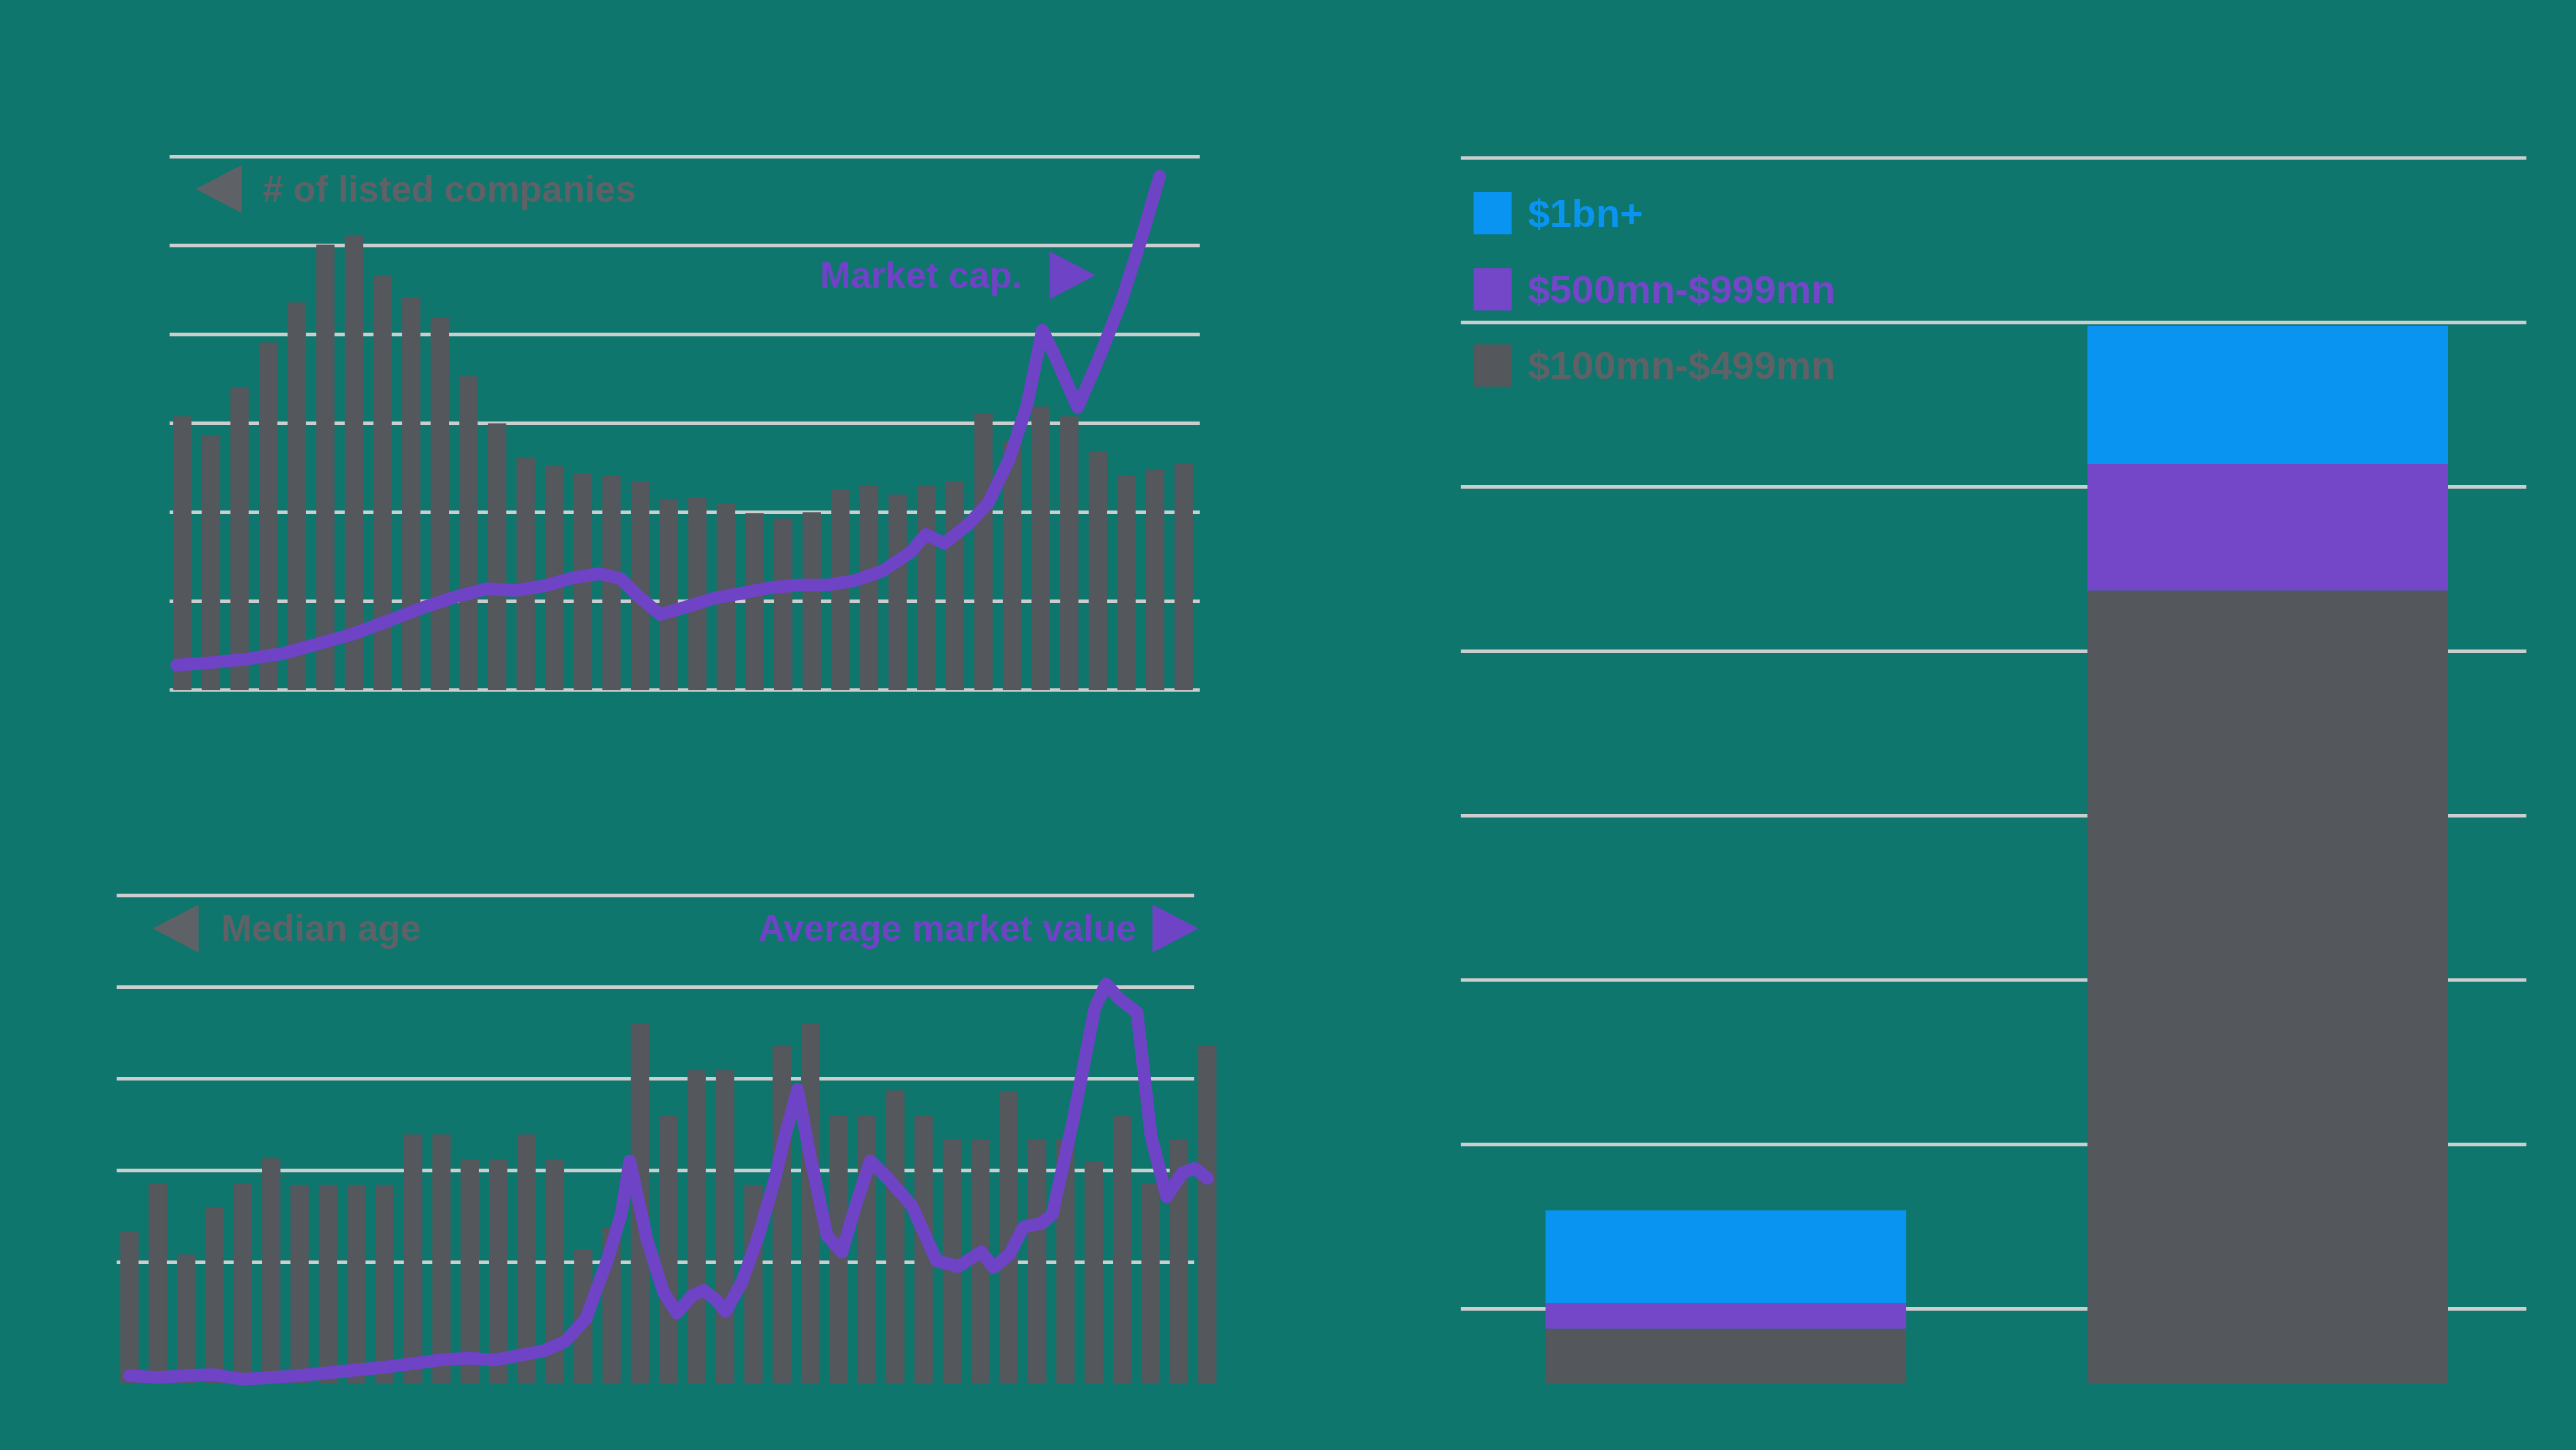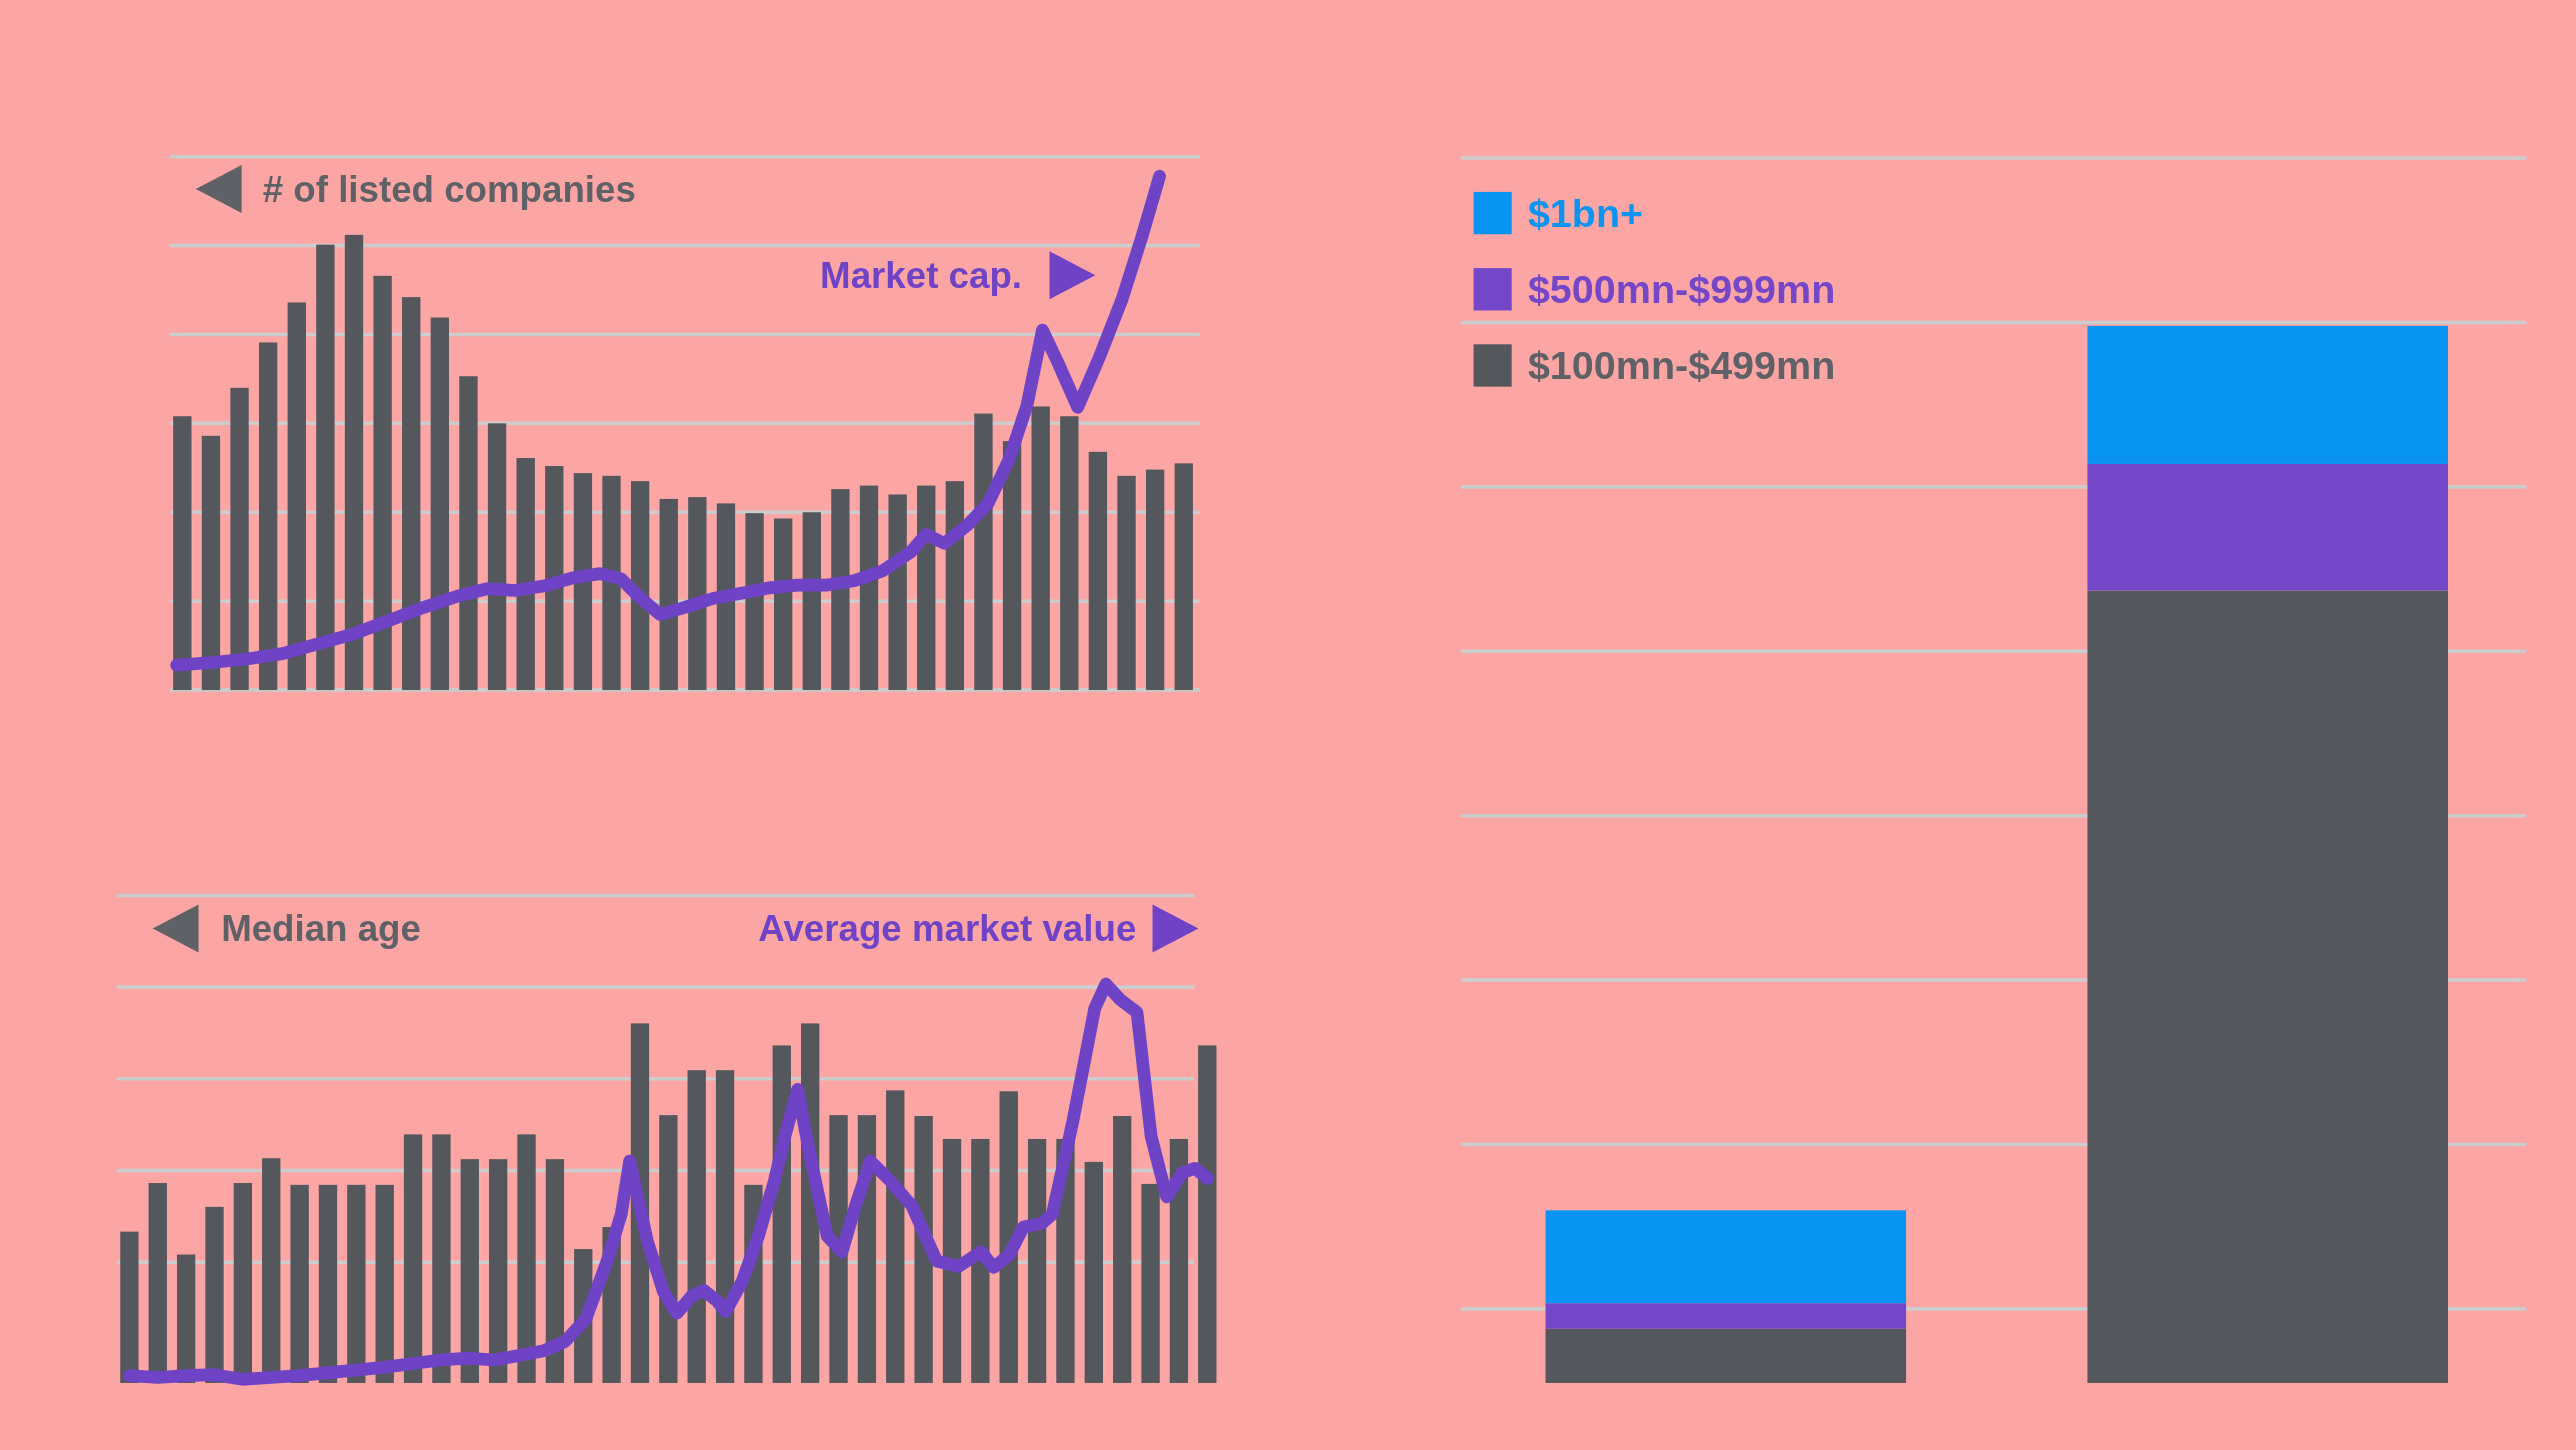--- a/index.html
+++ b/index.html
@@ -1,16 +1,16 @@
 <!DOCTYPE html>
 <html style="--background: #000000; --gridline: #cccdce; --bar-gray: #54585c; --purple: #6f43c6; --legend-purple: #7446c8; --blue: #0a94f2; --gray-label: #5e6266;font-size:11.3px"><head>
 <meta charset="utf-8">
 <style>
   html,body{margin:0;padding:0;background:#000;}
-  .stage{width:2576px;height:1450px;position:relative;background:#fca5a5;}
+  .stage{width:2576px;height:1450px;position:relative;background:#0f766e;}
   svg{display:block;}
   text{font-family:"Liberation Sans","DejaVu Sans",sans-serif;font-weight:bold;}
   .combo-lbl{font-size:52px;}
   .gray-lbl{fill:var(--gray-label);}
   .purple-lbl{fill:var(--purple);}
   .legend-lbl{font-size:56px;}
 </style>
 </head>
 <body>
 

